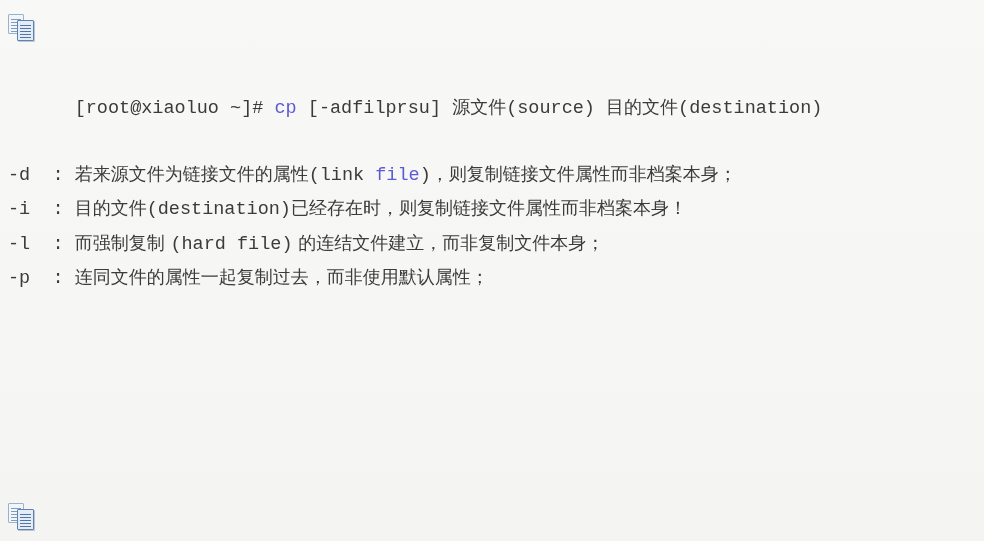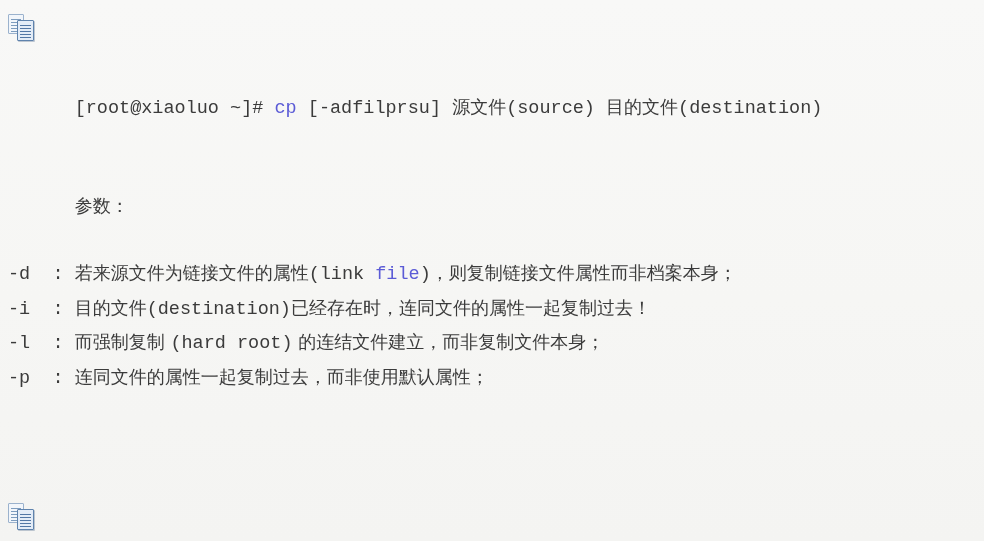--- a/index.html
+++ b/index.html
@@ -119,28 +119,25 @@
     </div>
   </div>
 
   <div class="code-block">
 
     <div class="line">
       <span class="mono">[root@xiaoluo ~]# </span><span class="mono kw">cp</span><span class="mono"> [-adfilprsu] </span><span class="cjk">源文件</span><span class="mono">(source) </span><span class="cjk">目的文件</span><span class="mono">(destination)</span>
     </div>
 
 
-    <div class="line">
-      <span class="cjk">参数：</span>
-    </div>
 
     <div id="params-list">
         <div class="line"><span class="flag">-d</span><span class="mono">  : </span><span class="cjk">若来源文件为链接文件的属性</span><span class="mono">(link </span><span class="mono kw">file</span><span class="mono">)</span><span class="cjk">，则复制链接文件属性而非档案本身；</span></div>
-        <div class="line"><span class="flag">-i</span><span class="mono">  : </span><span class="cjk">目的文件</span><span class="mono">(destination)</span><span class="cjk">已经存在时，连同文件的属性一起复制过去！</span></div>
-        <div class="line"><span class="flag">-l</span><span class="mono">  : </span><span class="cjk">而强制复制 </span><span class="mono">(hard root)</span><span class="cjk"> 的连结文件建立，而非复制文件本身；</span></div>
+        <div class="line"><span class="flag">-i</span><span class="mono">  : </span><span class="cjk">目的文件</span><span class="mono">(destination)</span><span class="cjk">已经存在时，则复制链接文件属性而非档案本身！</span></div>
+        <div class="line"><span class="flag">-l</span><span class="mono">  : </span><span class="cjk">而强制复制 </span><span class="mono">(hard file)</span><span class="cjk"> 的连结文件建立，而非复制文件本身；</span></div>
         <div class="line"><span class="flag">-p</span><span class="mono">  : </span><span class="cjk">连同文件的属性一起复制过去，而非使用默认属性；</span></div>
       </div>
 
   </div>
 
   <div class="copy-icon" id="icon-bottom">
     <div class="sheet back">
       <span class="ln ln1"></span>
         <span class="ln ln2"></span>
         <span class="ln ln3"></span>

